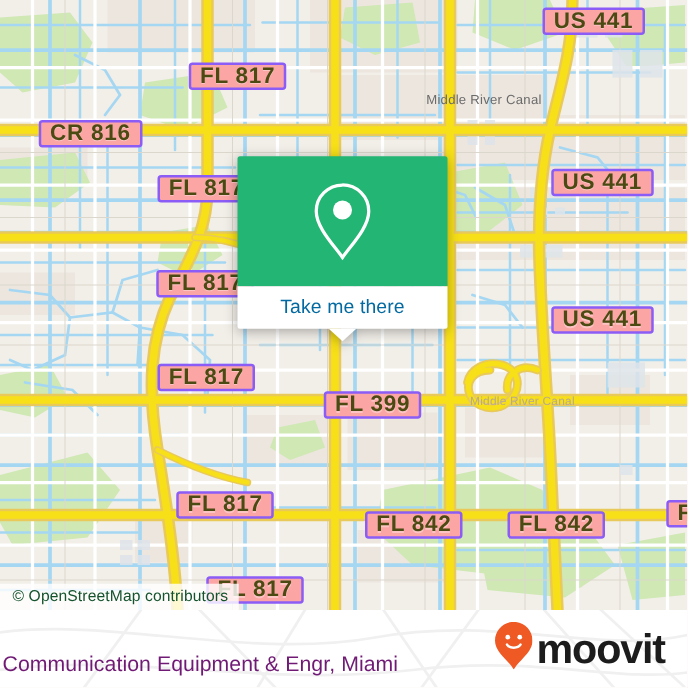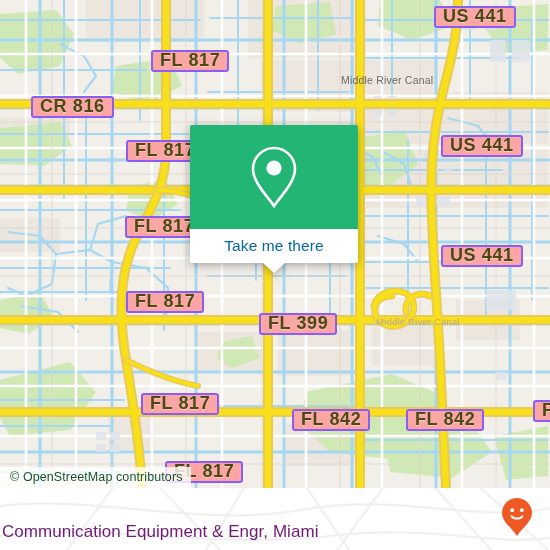--- a/index.html
+++ b/index.html
@@ -449,16 +449,17 @@
 
     <div id="brand-logo">
       <span id="brand-mark">
         <svg width="30" height="38" viewBox="0 0 30 38">
           <path d="M15 0 C6.7 0 0 6.7 0 15 C0 24 10 30 15 38 C20 30 30 24 30 15 C30 6.7 23.3 0 15 0 Z" fill="#ef5923"></path>
           <circle cx="10.2" cy="12.2" r="1.9" fill="#ffffff"></circle>
           <circle cx="19.8" cy="12.2" r="1.9" fill="#ffffff"></circle>
           <path d="M9.6 18.2 C11.6 21.4 18.4 21.4 20.4 18.2" stroke="#ffffff" stroke-width="2" fill="none" stroke-linecap="round"></path>
         </svg>
       </span>
+      <span id="brand-wordmark">moovit</span>
     </div>
   </div>
 
 </div>
 
 </body></html>

